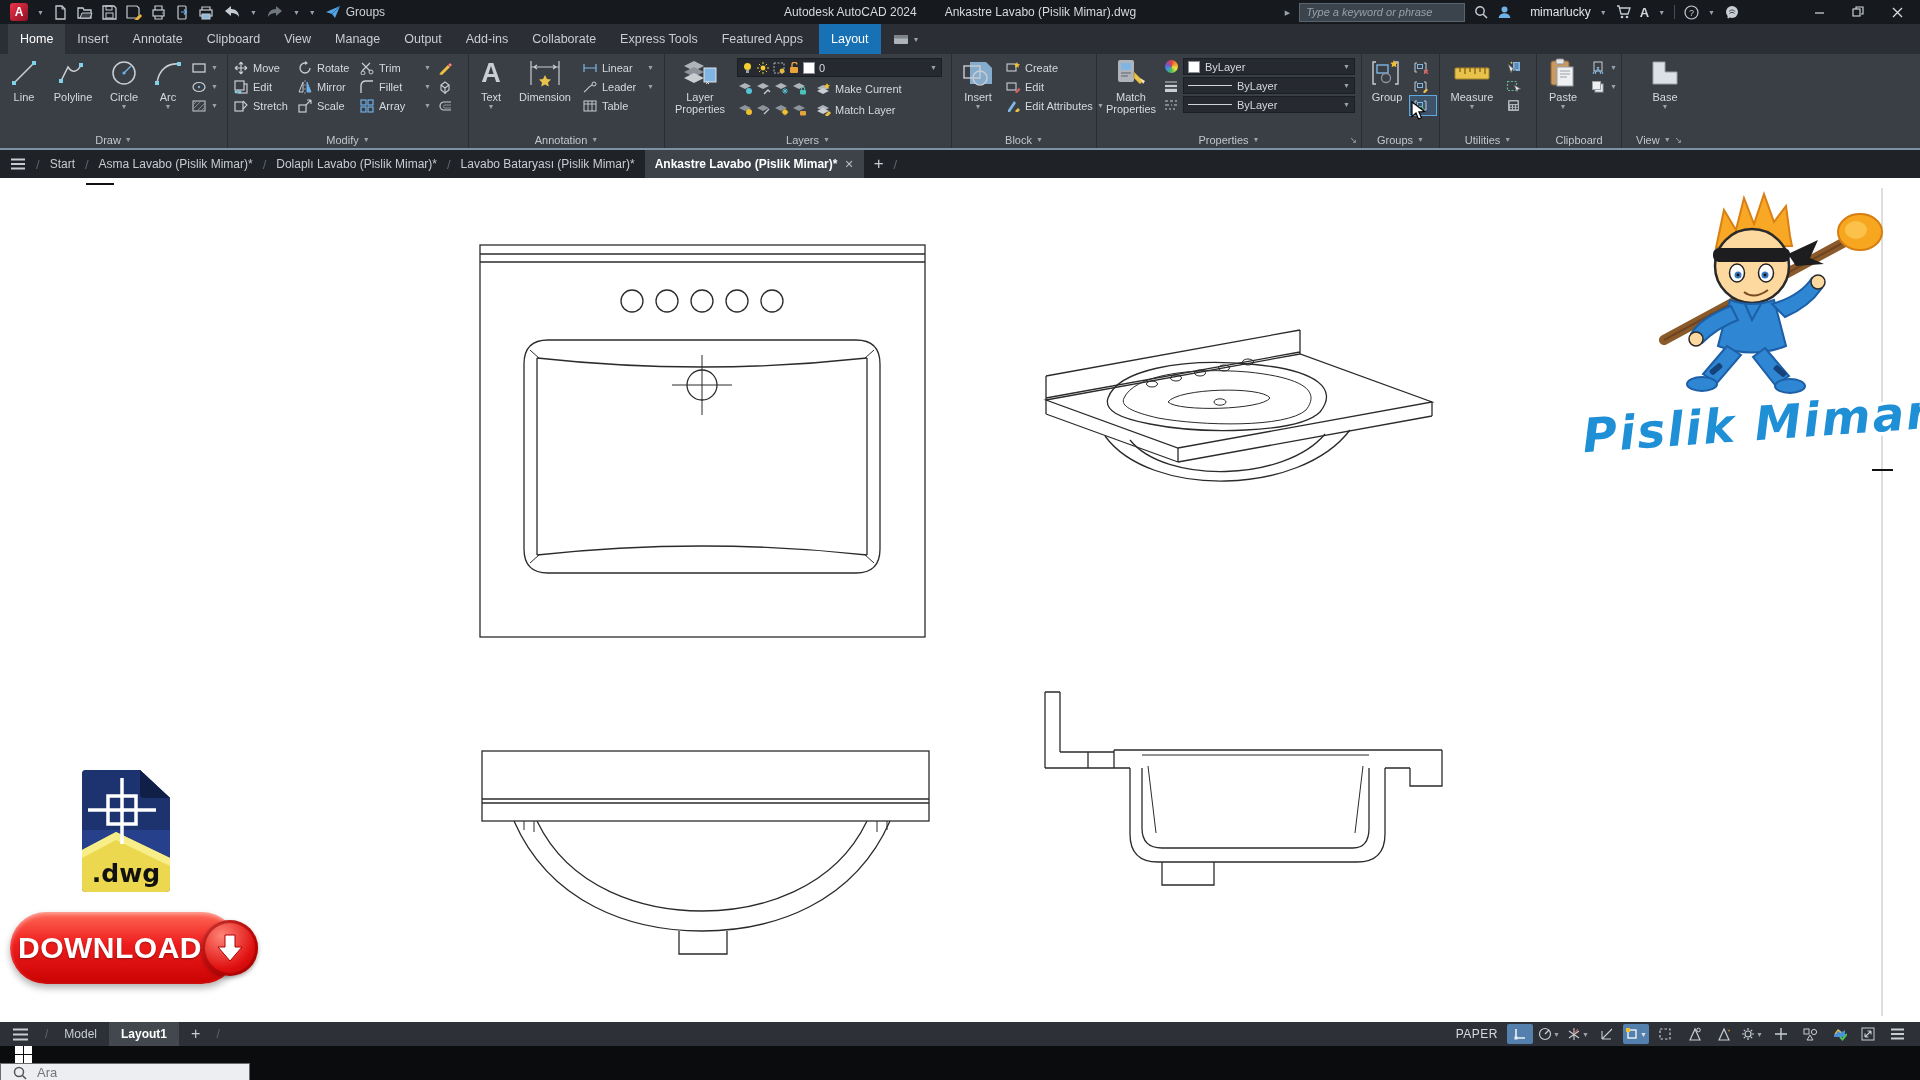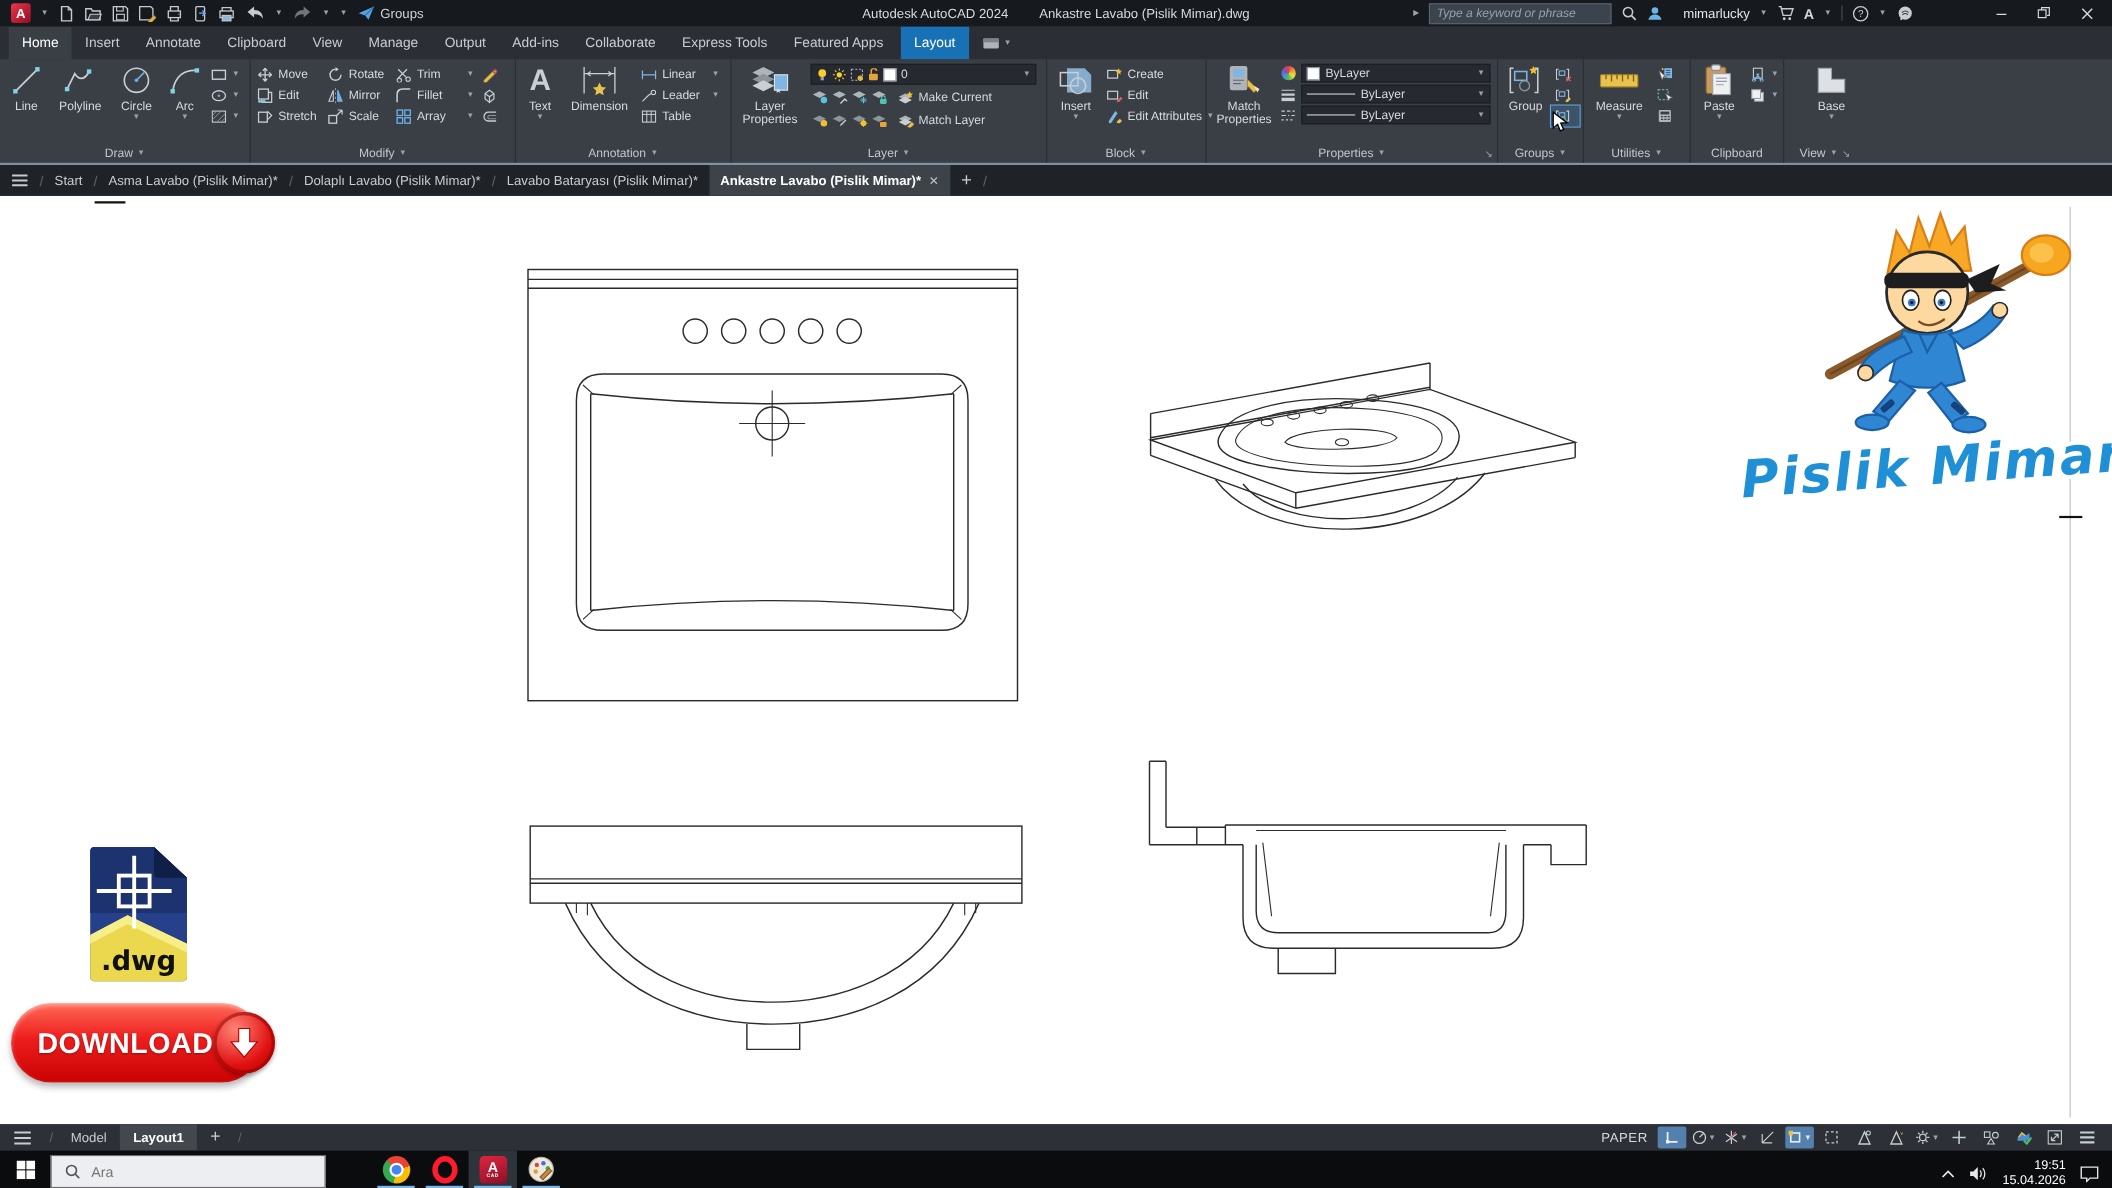--- a/index.html
+++ b/index.html
@@ -43,33 +43,33 @@
   .filetabs{position:absolute;top:150px;height:28px;left:0;right:0;background:#1f2328;display:flex;align-items:stretch;color:#c8ccd1;font-size:12px;z-index:40;}
   .ft{display:flex;align-items:center;padding:0 10px;gap:7px;white-space:nowrap;}
   .ft.active{background:#3e434a;color:#fff;font-weight:bold;}
   .ftsep{display:flex;align-items:center;color:#5d646b;font-size:13px;}
   .ftclose{color:#b9bec3;font-size:11px;font-weight:normal;}
   .ftplus{display:flex;align-items:center;padding:0 10px;color:#c8ccd1;font-size:17px;}
   .fthamb{display:flex;align-items:center;padding:0 10px;}
   
   .canvas{position:absolute;top:178px;height:844px;left:0;right:0;background:#fff;z-index:10;overflow:hidden;}
   .dl-btn{position:absolute;left:10px;top:734px;width:228px;height:72px;border-radius:38px;background:linear-gradient(180deg,#ff6a57 0%,#ee1d1d 45%,#c90202 100%);box-shadow:0 4px 7px rgba(0,0,0,.3), inset 0 2px 4px rgba(255,255,255,.45);display:flex;align-items:center;z-index:12;}
-  .dl-label{color:#fff;font-weight:bold;font-size:26px;letter-spacing:.5px;flex:1;text-align:center;padding-left:24px;text-shadow:0 1px 2px rgba(0,0,0,.35);}
+  .dl-label{color:#fff;font-weight:bold;font-size:30px;letter-spacing:.5px;flex:1;text-align:center;padding-left:8px;text-shadow:0 1px 2px rgba(0,0,0,.35);}
   .dl-circle{width:56px;height:56px;border-radius:50%;margin-right:9px;flex:none;background:radial-gradient(circle at 35% 28%,#ff8476,#df0f0f 62%,#a80000);box-shadow:inset 0 0 0 3px rgba(150,0,0,.55), 0 2px 4px rgba(0,0,0,.35);display:flex;align-items:center;justify-content:center;}
   
   .statusbar{position:absolute;top:1022px;height:24px;left:0;right:0;background:#2d3137;display:flex;align-items:center;color:#c8cdd2;font-size:12px;z-index:40;}
   .ltab{display:flex;align-items:center;padding:0 12px;height:100%;}
   .ltab.active{background:#43474e;color:#fff;font-weight:bold;}
   .slash{color:#5d646b;padding:0 4px;}
   .stright{margin-left:auto;display:flex;align-items:center;gap:3px;padding-right:10px;}
   .sticon{min-width:22px;height:20px;display:flex;align-items:center;justify-content:center;border-radius:2px;gap:1px;padding:0 2px;}
   .sticon.hl{background:#5380ad;}
   .paper-lab{font-size:12px;color:#d5d9dd;margin-right:6px;letter-spacing:.5px;}
   
-  .taskbar{position:absolute;top:1046px;height:34px;left:0;right:0;background:#0b0c0e;display:flex;align-items:flex-end;color:#fff;z-index:50;}
+  .taskbar{position:absolute;top:1046px;height:34px;left:0;right:0;background:#0b0c0e;display:flex;align-items:flex-start;color:#fff;z-index:50;flex-direction:column;}
   .tb-start{width:46px;height:34px;display:flex;align-items:center;justify-content:center;}
   .tb-search{width:250px;height:30px;background:#eceef1;border:1px solid #6b6b6b;color:#444;display:flex;align-items:center;gap:8px;padding:0 12px;box-sizing:border-box;}
   .tb-search input{border:none;outline:none;background:transparent;font-size:13px;color:#333;width:170px;font-family:"Liberation Sans",sans-serif;}
   .tb-app{width:44px;height:34px;display:flex;align-items:center;justify-content:center;position:relative;}
   .tb-app .uline{position:absolute;bottom:0;left:5px;right:5px;height:2px;background:#79b8e8;}
   .tb-app.active{background:#2f343a;}
   .chrome{width:25px;height:25px;border-radius:50%;background:conic-gradient(from -45deg,#ea4335 0 33%,#fbbc05 0 66%,#34a853 0 100%);position:relative;}
   .chrome::after{content:"";position:absolute;inset:6px;background:#4285f4;border:2.5px solid #fff;border-radius:50%;}
   .opera{width:23px;height:25px;border-radius:50%;border:5.5px solid #ff1b2d;box-sizing:border-box;}
   .acadapp{width:25px;height:25px;border-radius:4px;background:linear-gradient(160deg,#e0243f,#8c1027);display:flex;flex-direction:column;align-items:center;justify-content:center;color:#fff;font-weight:bold;line-height:1;}
@@ -607,21 +607,21 @@
                   <path d="M1 5l6-3 6 3-6 3z" fill="#aeb4ba"></path>
                   <path d="M1 8l6-3 6 3-6 3z" fill="#c9ced3"></path>
                   <path d="M9 12l4-4 2 2-4 4z" fill="#e8c24a" stroke="#a8852a" stroke-width=".6"></path>
                 </svg>
               </span>
             <span>Match Layer</span>
           </span>
         </div>
       </div>
       <div class="panel-label">
-          <span>Layer</span>
+          <span>Layers</span>
           <span class="caret">▼</span>
         </div>
     </div>
 
     <div class="panel" style="width:145px">
       <div class="bigbtn" style="width:46px">
         <span class="bicon">
             <svg width="32" height="30" viewBox="0 0 32 30">
               <path d="M8 4h16l6 6v16H8z" fill="#8fb8dc" opacity=".9"></path>
               <rect x="2" y="8" width="16" height="12" fill="none" stroke="#c9ced3" stroke-width="1.4"></rect>

